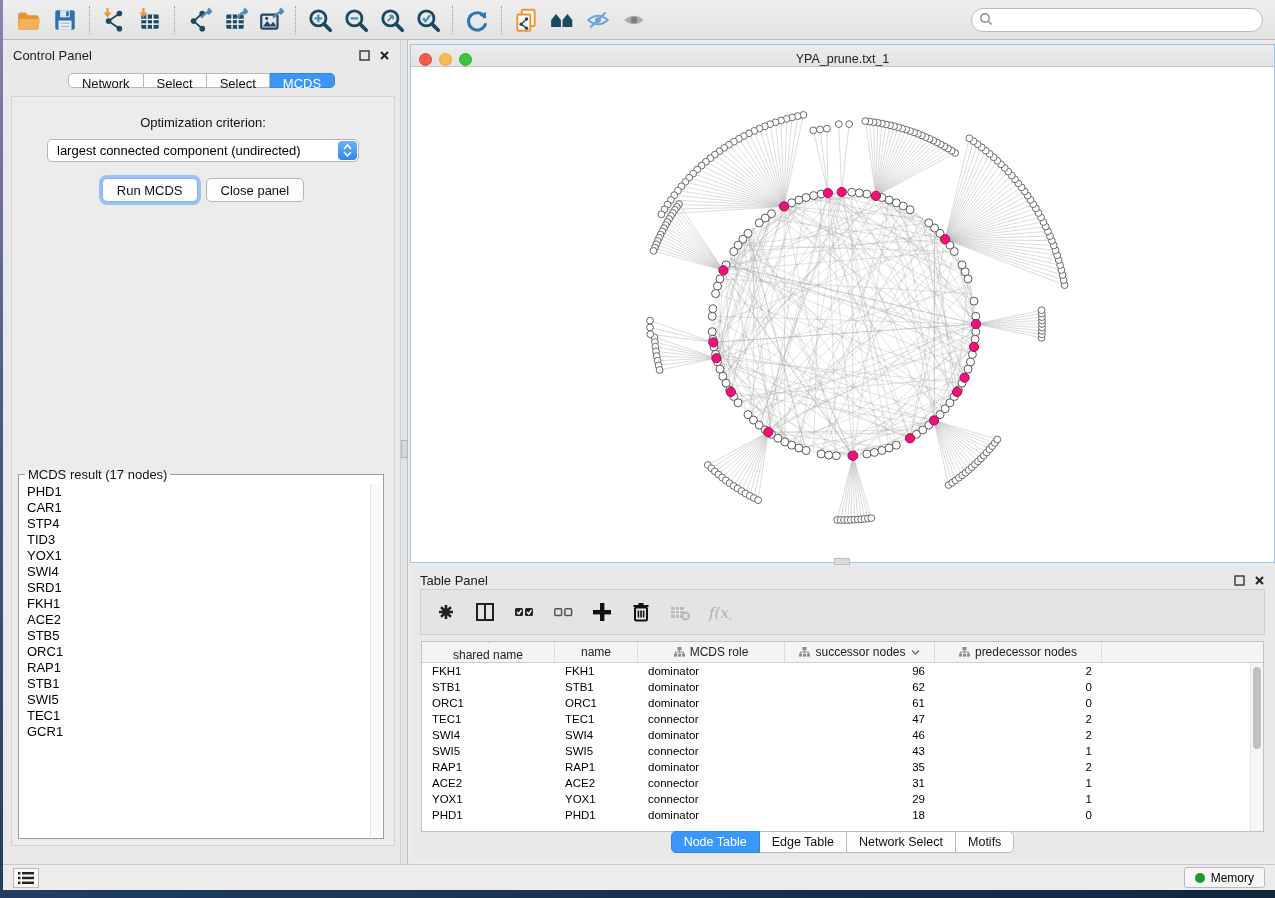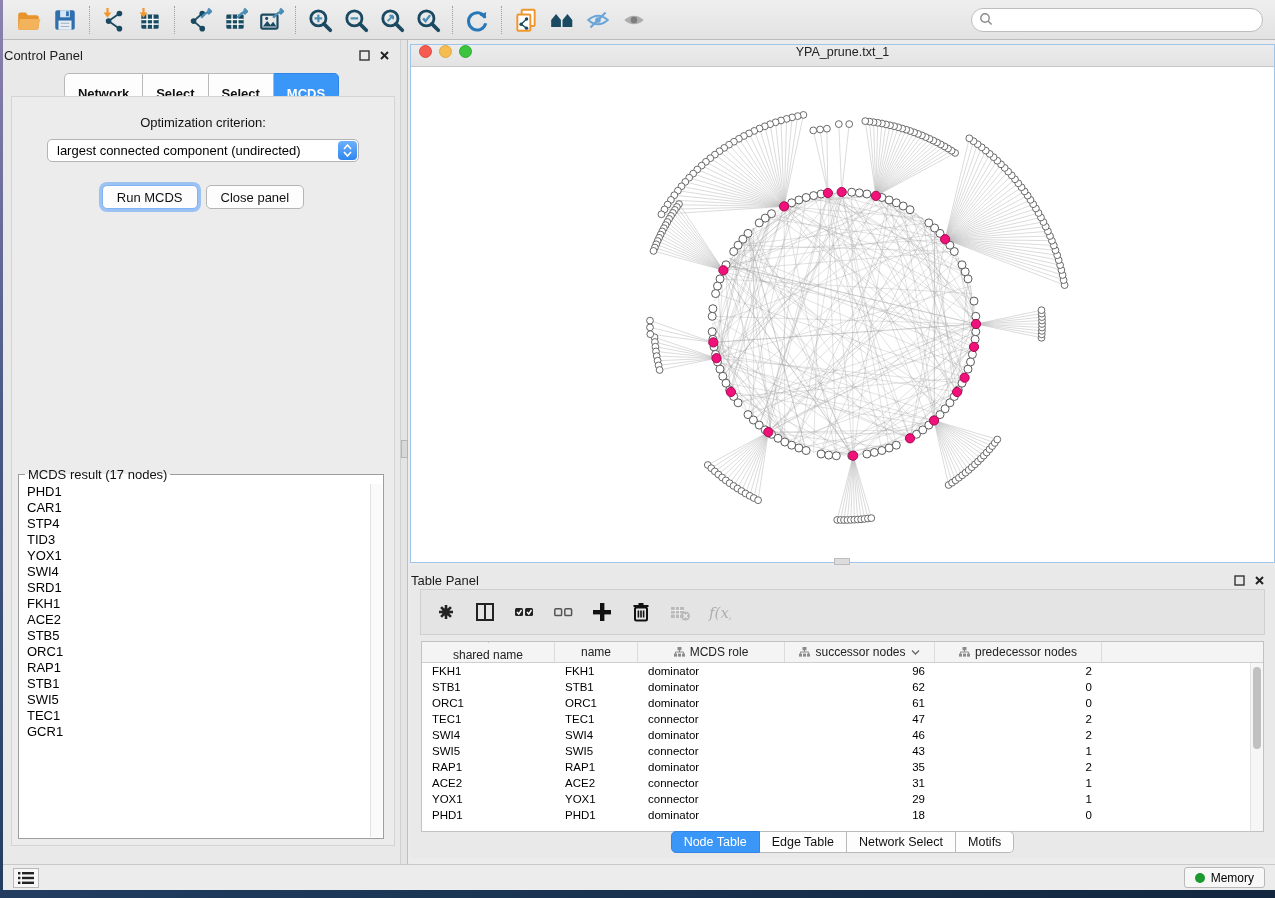--- a/index.html
+++ b/index.html
@@ -16,49 +16,49 @@
   .tb-spacer { flex:1; }
   .search-wrap { position:relative; width:292px; height:24px; margin-right:4px; }
   .search-wrap input { width:100%; height:100%; border:1px solid #bdbdbd; border-radius:12px; background:#fff; padding:0 10px 0 26px; font-size:12px; outline:none; }
   .search-glyph { position:absolute; left:8px; top:4px; width:14px; height:14px; }
 
   
   .content { position:relative; flex:1 1 auto; }
 
   
   .control-panel { position:absolute; left:0; top:0; width:397px; bottom:0; background:#e9e9e9; }
-  .panel-titlebar { height:26px; display:flex; align-items:center; padding:4px 10px 0 1px; font-size:13px; color:#1c1c1c; }
+  .panel-titlebar { height:26px; display:flex; align-items:center; padding:4px 10px 0 10px; font-size:13px; color:#1c1c1c; }
   .panel-titlebar .win-icons { margin-left:auto; display:flex; gap:9px; align-items:center; }
   .win-ic { width:11px; height:11px; display:inline-block; }
   .seg-tabs { display:flex; justify-content:center; margin-top:7px; }
-  .seg { border:1px solid #b9b9b9; border-left:none; background:#fdfdfd; color:#111; font-size:13px; padding:12px 13px; height:15px; line-height:16px;font-weight:bold; }
+  .seg { border:1px solid #b9b9b9; border-left:none; background:#fdfdfd; color:#111; font-size:13px; padding:2px 13px; height:15px; line-height:16px; }
   .seg:first-child { border-left:1px solid #b9b9b9; border-radius:5px 0 0 5px; }
   .seg:last-child { border-radius:0 5px 5px 0; }
   .seg.sel { background:#3b97f7; border-color:#2f86e8; color:#fff; }
   .cp-body { position:absolute; left:8px; right:5px; top:56px; bottom:18px; background:#ececec; border:1px solid #d4d4d4; }
   .opt-label { text-align:center; margin-top:18px; font-size:13px; color:#111; }
   .opt-select { width:312px; height:23px; margin:9px auto 0 auto; background:#fff; border:1px solid #b3b3b3; border-radius:5px; display:flex; align-items:center; font-size:13px; padding-left:9px; position:relative; }
   .opt-select .stepper { position:absolute; right:1px; top:1px; bottom:1px; width:19px; background:linear-gradient(#6db1fb,#2f86ee); border-radius:4px; display:flex; flex-direction:column; align-items:center; justify-content:center; gap:1px; }
-  .btn-row { display:flex; justify-content:center; gap:8px; margin-top:23px; }
+  .btn-row { display:flex; justify-content:center; gap:8px; margin-top:16px; }
   .btn { background:#fdfdfd; border:1px solid #b5b5b5; border-radius:5px; font-size:13px; padding:3px 14px; height:24px; color:#111; }
   .btn.focused { box-shadow:0 0 0 3px rgba(90,160,250,.55); border-color:#7fb3f5; }
   .mcds-fieldset { position:absolute; left:6px; right:10px; top:370px; bottom:6px; border:1px solid #9d9d9d; background:#fff; }
   .mcds-fieldset legend { font-size:13px; color:#111; margin-left:6px; padding:0 3px; background:transparent; }
   .result-list { position:absolute; left:1px; right:13px; top:2px; bottom:1px; overflow:hidden; }
   .result-item { font-size:13px; line-height:16px; padding-left:7px; color:#000; }
   .list-scroll { position:absolute; right:1px; top:2px; bottom:1px; width:12px; background:#fafafa; border-left:1px solid #e2e2e2; }
 
   
   .vsplit { position:absolute; left:397px; top:0; width:8px; bottom:0; background:#e4e4e4; border-left:1px solid #cfcfcf; border-right:1px solid #bfbfbf; }
   .vsplit .grip { position:absolute; top:400px; left:0px; width:7px; height:18px; background:#d8d8d8; border:1px solid #b5b5b5; }
 
   
   .right-col { position:absolute; left:405px; right:0; top:0; bottom:0; }
   .net-window { position:absolute; top:4px; left:2px; right:0; height:519px; border:1px solid #9fc4e8; background:#fff; }
-  .net-titlebar { height:22px; background:linear-gradient(#ececec,#e3e3e3); border-bottom:1px solid #c6c6c6; display:flex; align-items:flex-start; position:relative; }
+  .net-titlebar { height:22px; background:linear-gradient(#ececec,#e3e3e3); border-bottom:1px solid #c6c6c6; display:flex; align-items:flex-end; position:relative; }
   .lights { display:flex; gap:7px; margin-left:8px; }
   .light { width:13px; height:13px; border-radius:50%; }
   .net-title { position:absolute; left:0; right:0; text-align:center; font-size:12.5px; color:#222; }
   .net-canvas { position:absolute; top:22px; left:0; right:0; bottom:0; background:#fff; overflow:hidden; }
   .hgrip { position:absolute; left:50%; top:518px; width:16px; height:7px; margin-left:-8px; background:#dcdcdc; border:1px solid #bdbdbd; }
 
   
   .table-panel { position:absolute; top:525px; left:2px; right:0; bottom:6px; background:#e9e9e9; }
   .tp-toolbar { position:absolute; top:24px; left:10px; right:10px; height:46px; background:#e4e4e4; border:1px solid #d0d0d0; display:flex; align-items:center; gap:9px; padding:0 10px; }
   .tp-ic { width:30px; height:30px; display:flex; align-items:center; justify-content:center; }

